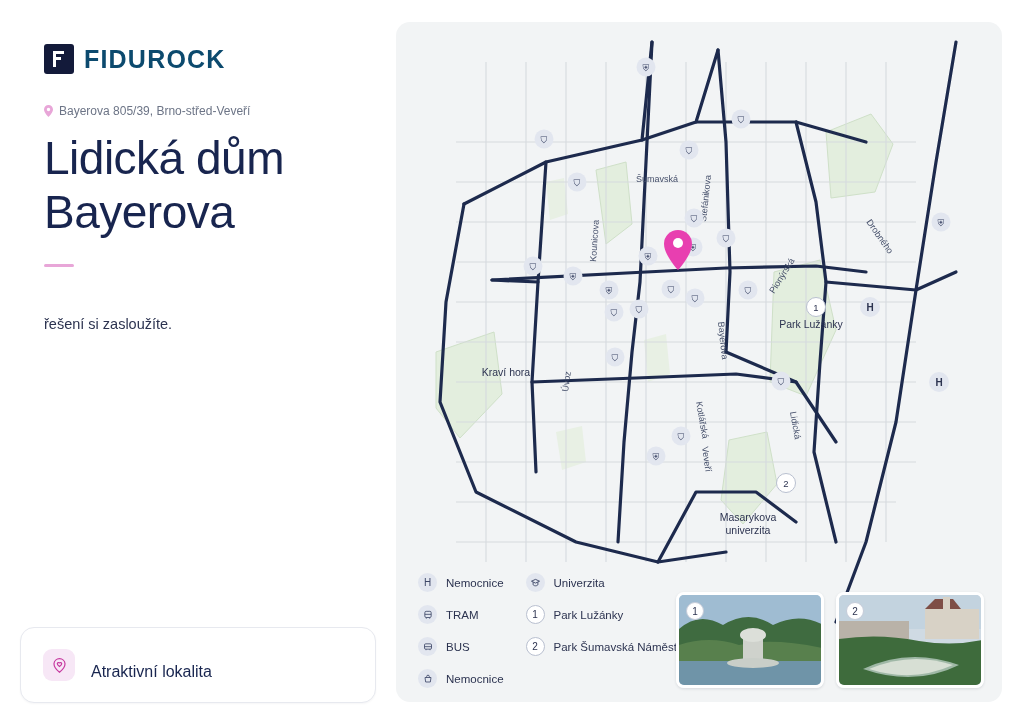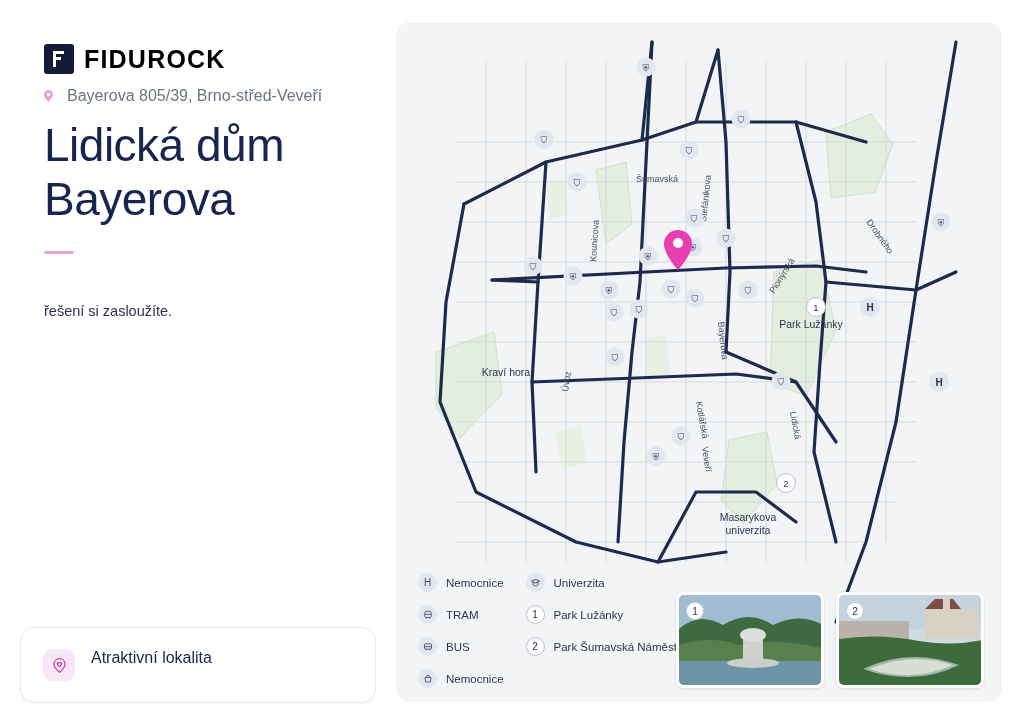--- a/index.html
+++ b/index.html
@@ -53,29 +53,29 @@
     position: absolute;
     left: 9px; top: 13px;
     width: 8px; height: 3px;
     background: #ffffff;
     display: block;
   }
   .logo-text {
     font-size: 25px;
     letter-spacing: 1.2px;
     font-weight: 700;
-    color: #000000;
+    color: #0c4a6e;
   }
 
   .addr {
-    margin-top: 13px;
+    margin-top: 30px;
     display: flex;
     align-items: center;
-    gap: 14px;
-    font-size: 16px;
+    gap: 6px;
+    font-size: 12px;
     color: #6c7486;
   }
   .pin-mini {
     width: 9px; height: 12px;
     position: relative;
   }
   .pin-mini svg { display: block; }
 
   h1.title {
     margin: 14px 0 0 0;
@@ -104,21 +104,21 @@
     left: 20px; bottom: 20px;
     width: 356px;
     background: #ffffff;
     border: 1px solid #e7e9ef;
     border-radius: 14px;
     padding: 4px 22px;
     box-shadow: 0 1px 2px rgba(20,25,50,.04);
   }
   .feature {
     display: flex;
-    align-items: flex-start;
+    align-items: flex-end;
     gap: 16px;
     padding: 17px 0;
     border-bottom: 1px solid #eceef3;
   }
   .feature:last-child { border-bottom: none; }
   .f-icon {
     width: 32px; height: 32px;
     border-radius: 9px;
     background: #f7e7f6;
     display: flex; align-items: center; justify-content: center;

